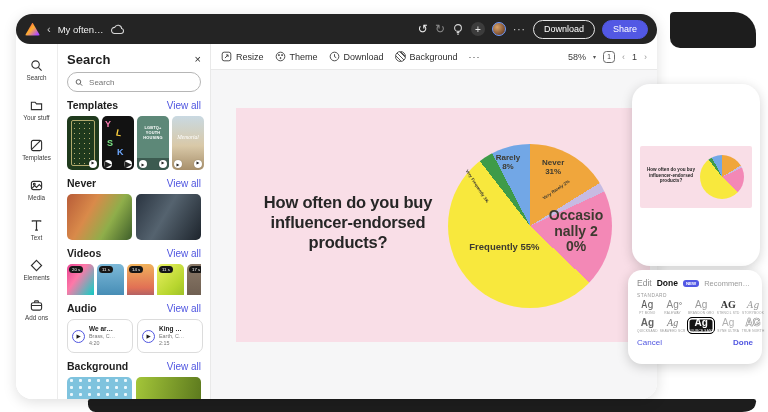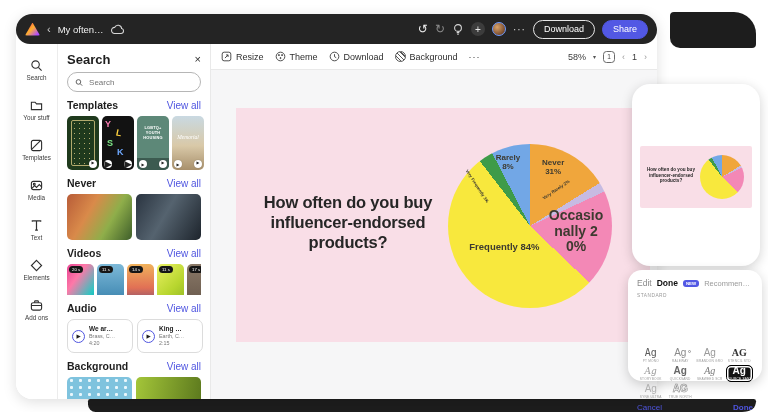--- a/index.html
+++ b/index.html
@@ -106,29 +106,29 @@
   .pl-freq{left:13%;top:60%;font-size:9.5px;white-space:nowrap;}
   .pl-vf{left:12%;top:15%;font-size:4.2px;transform:rotate(57deg);transform-origin:0 0;white-space:nowrap;}
   .pl-rare{left:28%;top:6%;width:28px;font-size:8px;}
   
   .phone{position:absolute;left:632px;top:84px;width:128px;height:182px;background:#fff;border-radius:18px;
          box-shadow:0 3px 12px rgba(0,0,0,.18);}
   .mini{position:absolute;left:8px;top:62px;width:112px;height:62px;background:#F9DEE7;border-radius:2px;}
   .miniq{position:absolute;left:2px;top:21px;width:58px;font-size:4.6px;font-weight:bold;text-align:center;color:#262626;line-height:1.25;}
   .minipie{position:absolute;left:60px;top:9px;width:44px;height:44px;border-radius:50%;}
   
-  .fontp{position:absolute;left:628px;top:270px;width:134px;height:111px;background:#fff;border-radius:14px;
+  .fontp{position:absolute;left:628px;top:270px;width:134px;height:94px;background:#fff;border-radius:14px;
          box-shadow:0 3px 12px rgba(0,0,0,.18);padding:8px 9px 19px;display:flex;flex-direction:column;}
   .fphead{display:flex;align-items:center;gap:5px;}
   .fptab{font-size:8.5px;color:#8a8a8a;}
   .fptab.on{color:#111;font-weight:bold;}
   .newb{background:#5258E4;color:#fff;font-size:4.4px;font-weight:bold;padding:1px 3px;border-radius:3px;}
   .fprec{font-size:7.5px;color:#9a9a9a;white-space:nowrap;overflow:hidden;text-overflow:ellipsis;}
   .fpstd{font-size:4.8px;color:#9a9a9a;letter-spacing:.5px;margin:5px 0 2px;}
-  .fgrid{display:grid;grid-template-columns:repeat(4,1fr);gap:2px;flex:1;margin-top:48px;}
+  .fgrid{display:grid;grid-template-columns:repeat(5,1fr);gap:2px;flex:1;}
   .ftile{display:flex;flex-direction:column;align-items:center;justify-content:center;gap:1px;border-radius:5px;position:relative;}
   .fsample{font-size:10px;color:#5a5a5a;line-height:1;}
   .fname{font-size:3.2px;color:#9a9a9a;letter-spacing:.2px;white-space:nowrap;}
   .fs-mono .fsample{font-family:"DejaVu Sans Mono",monospace;}
   .fs-light .fsample{font-weight:300;color:#8a8a8a;}
   .fs-thin .fsample{color:#9a9a9a;}
   .fs-stencil .fsample{font-family:"Liberation Serif",serif;font-weight:bold;color:#333;}
   .fs-script .fsample{font-family:"DejaVu Serif",serif;font-style:italic;color:#999;font-size:9px;}
   .fs-round .fsample{font-weight:bold;color:#666;}
   .fs-script2 .fsample{font-family:"Liberation Serif",serif;font-style:italic;color:#777;}
@@ -379,21 +379,21 @@
           </span>
         </div>
 
         <div class="art">
           <div class="q">How often do you buy influencer-endorsed products?</div>
           <div class="pieWrap">
             <div class="pie" style="background: conic-gradient(rgb(240, 166, 60) 0deg, rgb(240, 166, 60) 58.2857deg, rgb(199, 187, 226) 58.2857deg, rgb(199, 187, 226) 65.1429deg, rgb(243, 136, 182) 65.1429deg, rgb(243, 136, 182) 133.714deg, rgb(248, 232, 61) 133.714deg, rgb(248, 232, 61) 322.286deg, rgb(62, 155, 73) 322.286deg, rgb(62, 155, 73) 332.571deg, rgb(114, 167, 230) 332.571deg, rgb(114, 167, 230) 360deg);"></div>
             <span class="plabel pl-never">Never 31%</span>
             <span class="plabel pl-vr">Very Rarely 2%</span>
             <span class="plabel pl-occ">Occasionally 20%</span>
-            <span class="plabel pl-freq">Frequently 84%</span>
+            <span class="plabel pl-freq">Frequently 55%</span>
             <span class="plabel pl-vf">Very Frequently 3%</span>
             <span class="plabel pl-rare">Rarely 8%</span>
           </div>
         </div>
       </div>
     </div>
   </div>
 
   <div class="phone">
     <div class="mini">

